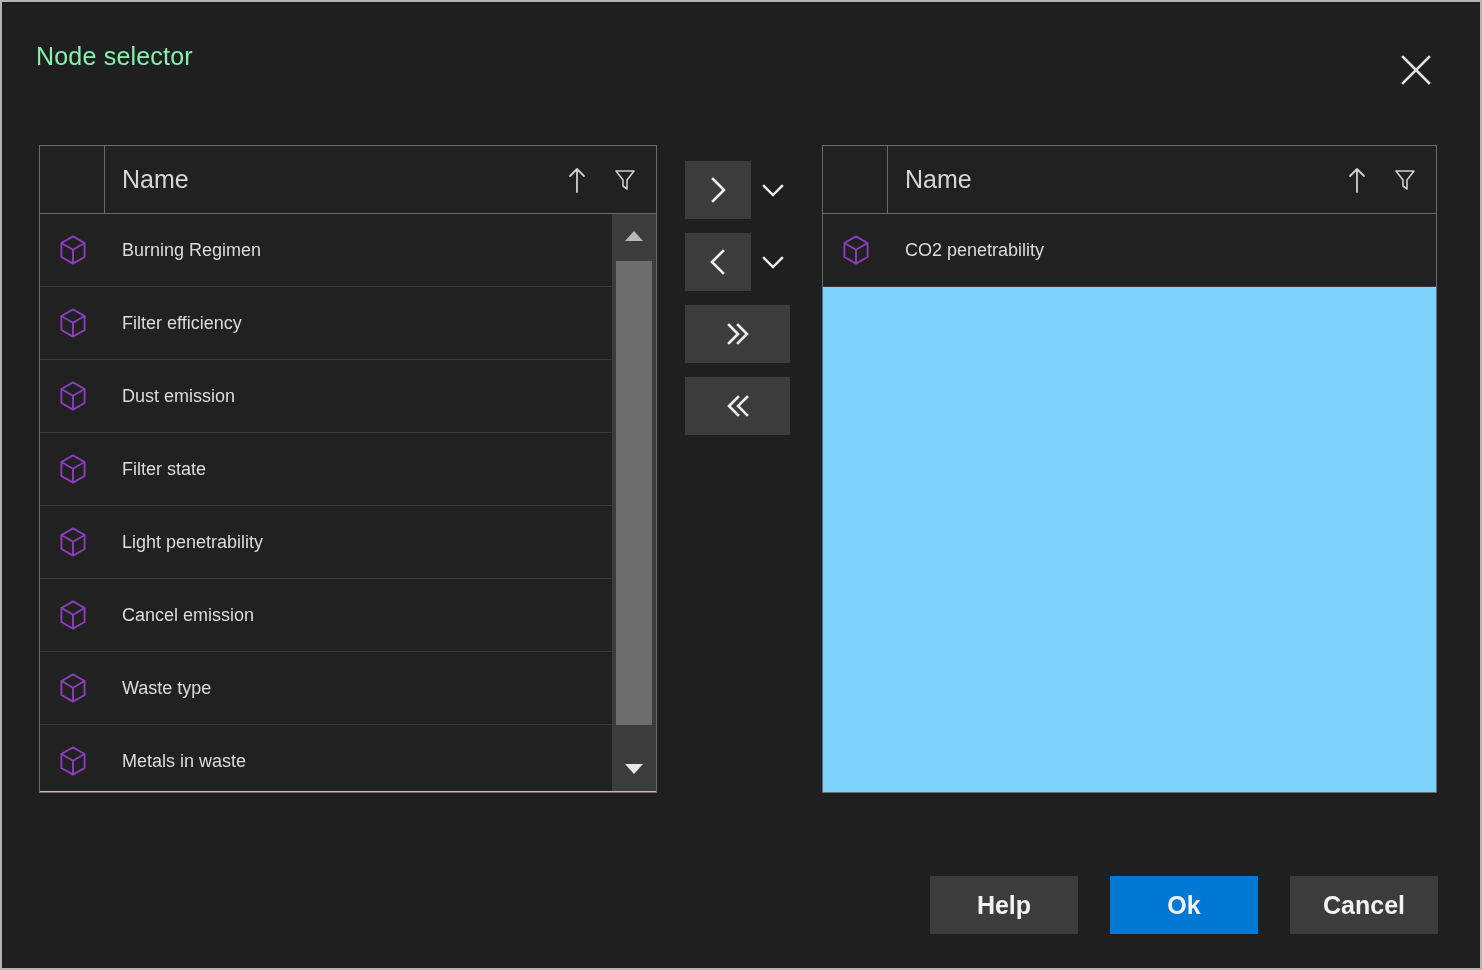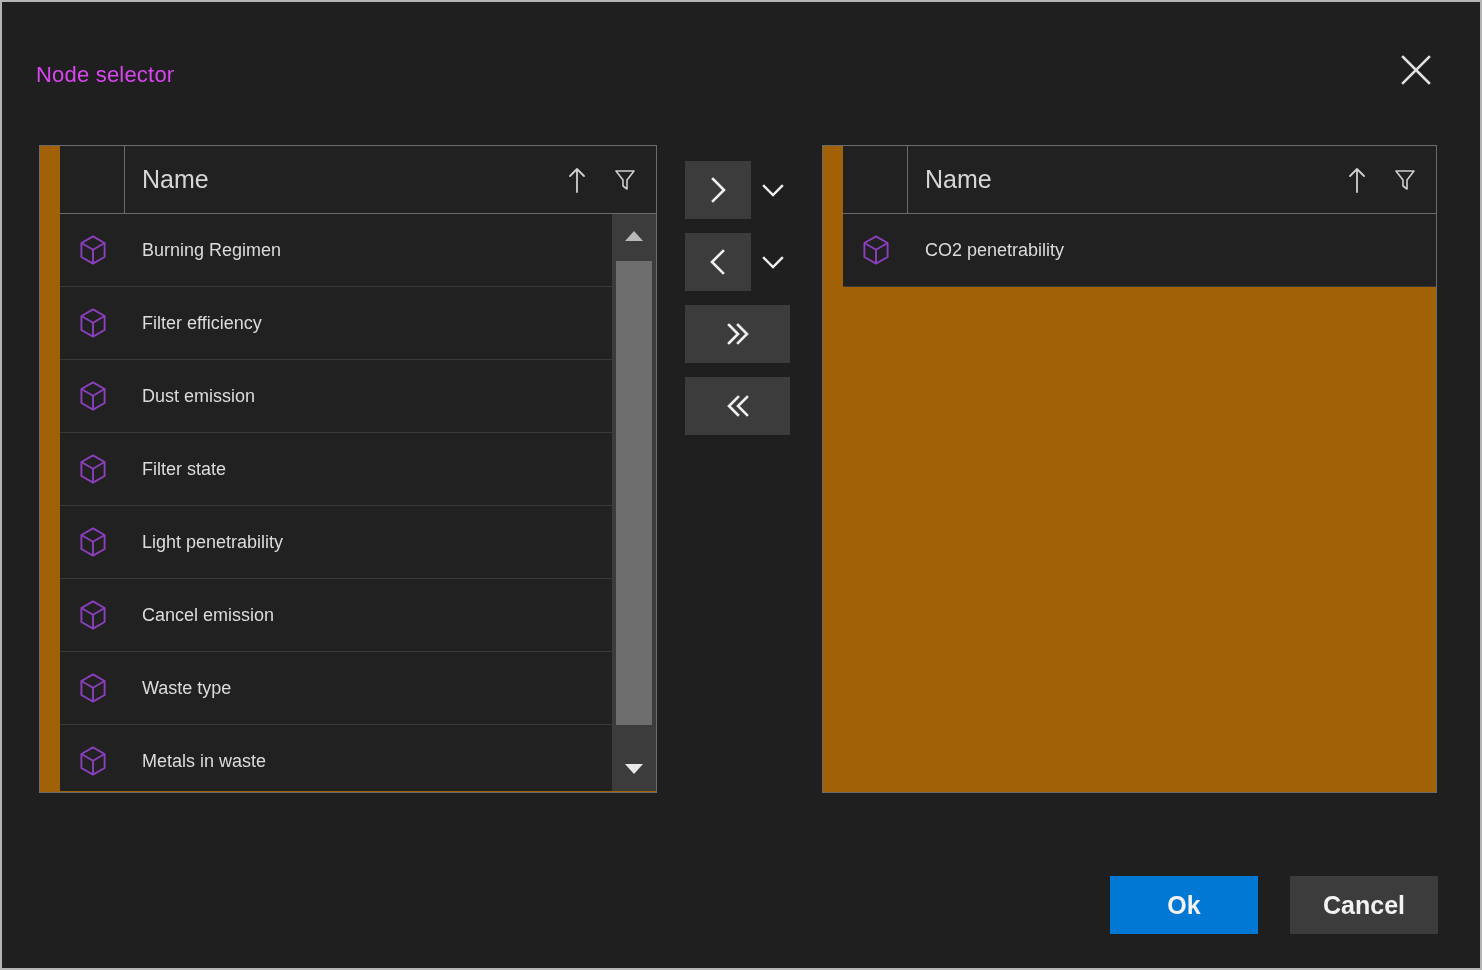--- a/index.html
+++ b/index.html
@@ -23,46 +23,45 @@
   
   .titlebar {
     position: absolute;
     left: 0; top: 0;
     width: 100%;
     height: 120px;
   }
   .dialog-title {
     position: absolute;
     left: 34px;
-    top: 60px;
-    font-size: 22px;
+    top: 40px;
+    font-size: 25px;
     font-weight: 400;
-    color: #d946ef;
+    color: #86efac;
     letter-spacing: 0.2px;
     white-space: nowrap;
   }
   .close-button {
     position: absolute;
     right: 44px;
     top: 48px;
     width: 40px;
     height: 40px;
     display: flex;
     align-items: center;
     justify-content: center;
     cursor: pointer;
   }
   .close-button svg { display: block; }
 
   
   .panel {
     position: absolute;
-    background: #a16207;
+    background: #7dd3fc;
     border: 1px solid #6b6b6b;
-    padding-left: 20px;
   }
   .panel-left  { left: 37px;  top: 143px; width: 618px;  height: 648px; }
   .panel-right { left: 820px; top: 143px; width: 615px;  height: 648px; }
 
   .panel-header {
     position: relative;
     height: 68px;
     display: flex;
     align-items: stretch;
     border-bottom: 1px solid #6b6b6b;
@@ -432,17 +431,18 @@
               <path d="M1.4 8 L13 14.8 L24.6 8 M13 14.8 L13 28.6" stroke="#8b3fbd" stroke-width="1.9" fill="none" stroke-linejoin="round"></path>
             </svg>
           </span>
           <span class="row-name">CO2 penetrability</span>
         </div>
       </div>
     </div>
   </div>
 
   <div class="footer">
+    <button class="footer-btn">Help</button>
     <button class="footer-btn primary">Ok</button>
     <button class="footer-btn">Cancel</button>
   </div>
 
 </div>
 
 </body></html>

